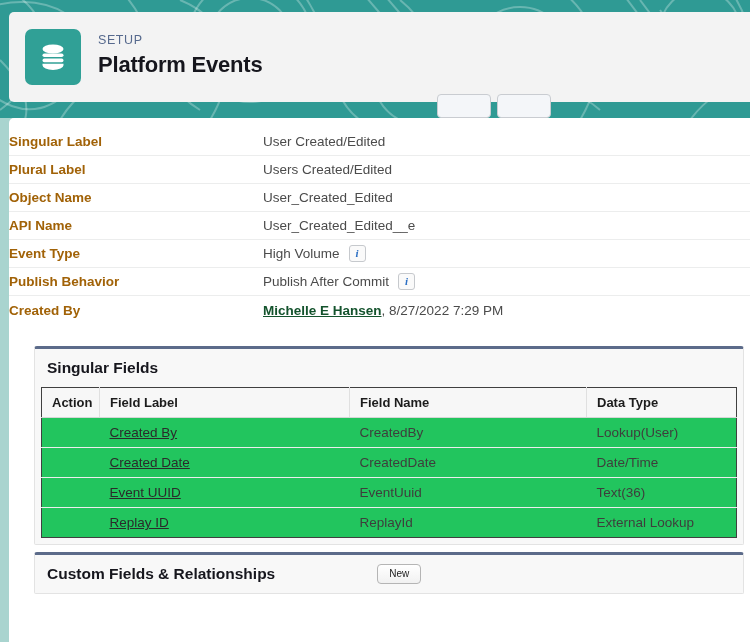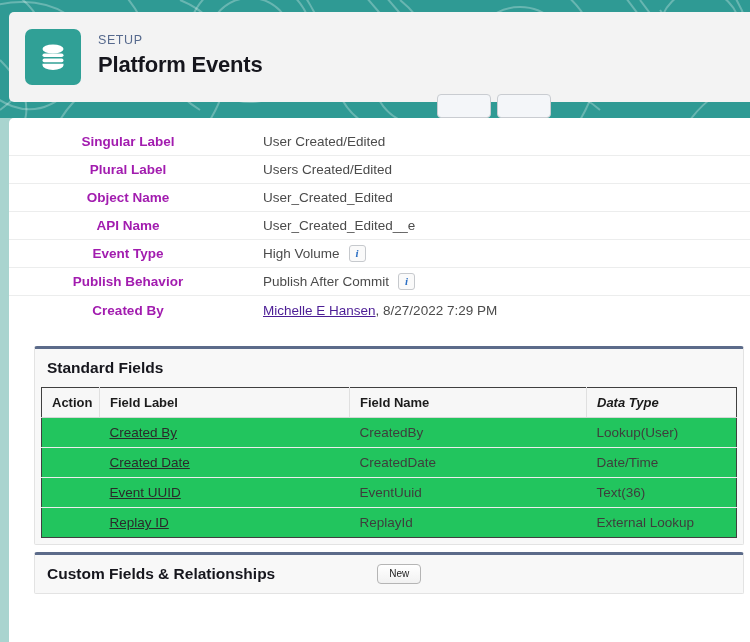--- a/index.html
+++ b/index.html
@@ -99,37 +99,38 @@
     display: flex;
     align-items: center;
     min-height: 28px;
     border-bottom: 1px solid #eceded;
     padding: 2px 0;
   }
   .detail-row:last-child { border-bottom: none; }
   .detail-label {
     width: 254px;
     flex: 0 0 254px;
-    text-align: center;
+    text-align: left;
     padding-right: 16px;
     font-size: 13.5px;
     font-weight: 700;
-    color: #a21caf;
+    color: #a16207;
   }
   .detail-value {
     font-size: 13.5px;
     color: #3e3e3c;
     display: flex;
     align-items: center;
     gap: 9px;
   }
   .detail-value .plain { color: #4b4b4b; }
   .value-link {
-    color: #4c1d95;
+    color: #14532d;
     text-decoration: underline;
+    font-weight: bold;
   }
   .info-icon {
     display: inline-flex;
     align-items: center;
     justify-content: center;
     width: 17px; height: 17px;
     border: 1px solid #c6c9cd;
     border-radius: 3px;
     background: #fafafa;
     font-size: 11px;
@@ -201,21 +202,21 @@
     font-size: 13.5px;
     color: #3e3e3c;
     padding: 7px 8px 7px 10px;
     border-bottom: 1px solid #ededed;
     height: 30px;
   }
   .fields-table tr:last-child td { border-bottom: none; }
   .col-action  { width: 58px; }
   .col-label   { width: 250px; }
   .col-name    { width: 237px; }
-  .col-type    { width: auto; font-style: italic; }
+  .col-type    { width: auto; }
   .field-link {
     color: #2b2b2b;
     text-decoration: underline;
   }
 </style>
 </head>
 <body>
 
 <div id="page">
 
@@ -323,21 +324,21 @@
         <div class="detail-label">Created By</div>
         <div class="detail-value" style="gap:0">
           <a class="value-link" href="#">Michelle E Hansen</a><span class="plain">,</span>&nbsp;<span class="plain">8/27/2022 7:29 PM</span>
         </div>
       </div>
 
     </div>
 
     <div class="section section-standard">
       <div class="section-head">
-        <div class="section-title">Standard Fields</div>
+        <div class="section-title">Singular Fields</div>
       </div>
       <table class="fields-table">
         <thead>
           <tr>
             <th class="col-action">Action</th>
             <th class="col-label">Field Label</th>
             <th class="col-name">Field Name</th>
             <th class="col-type">Data Type</th>
           </tr>
         </thead>

